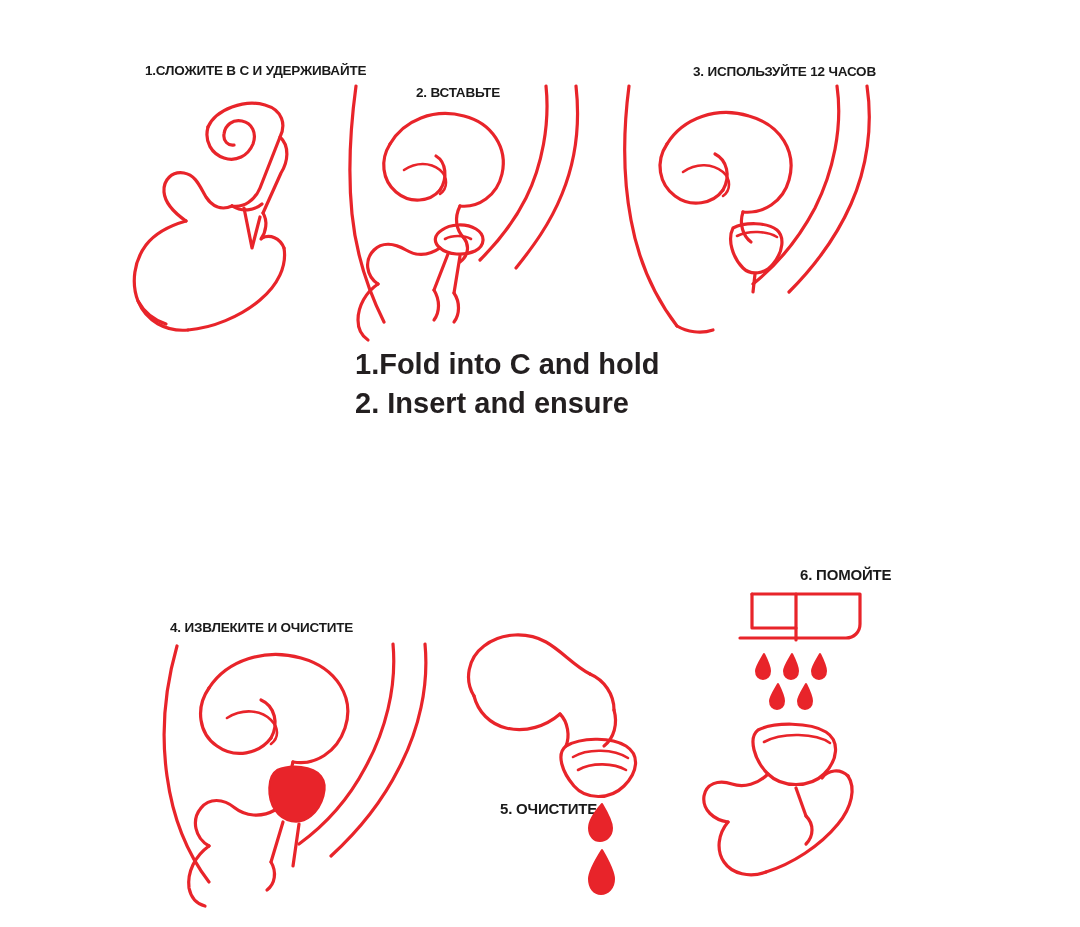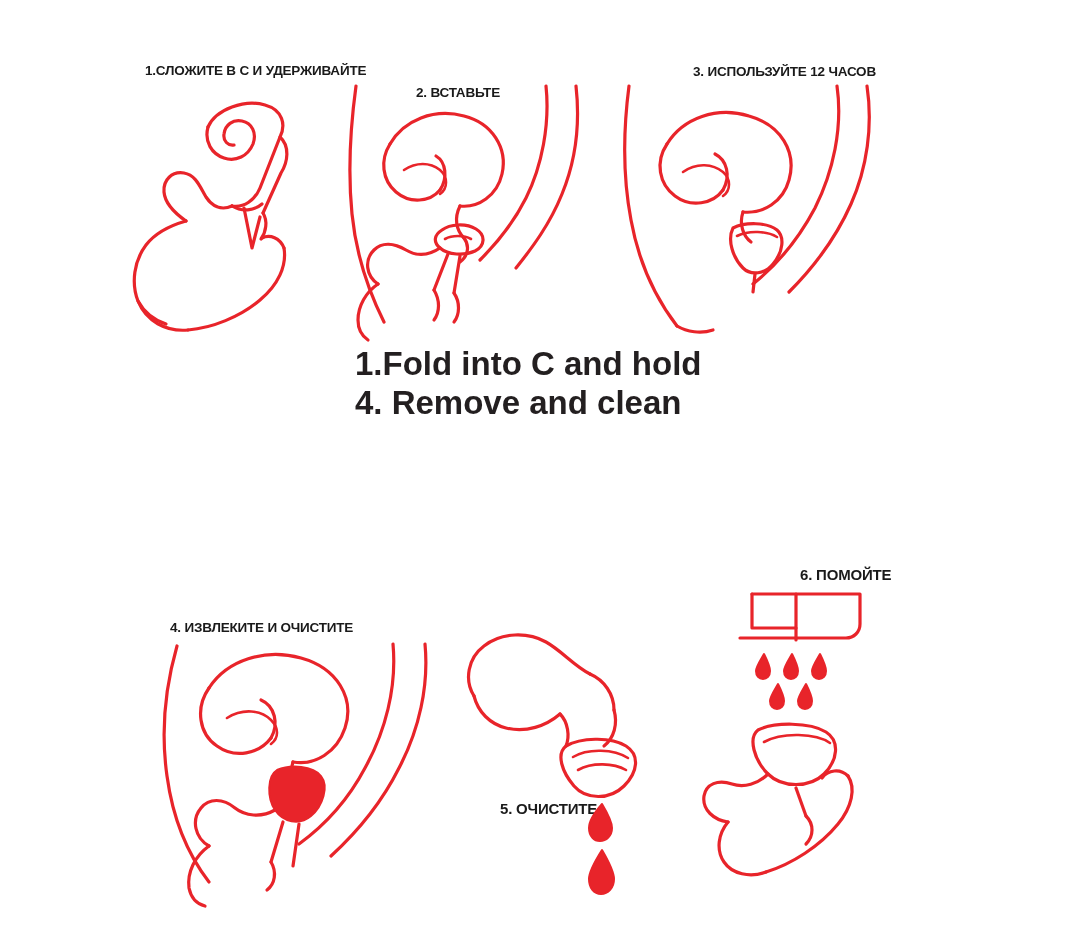--- a/index.html
+++ b/index.html
@@ -37,21 +37,21 @@
   .instructions {
     position: absolute;
     left: 355px;
     top: 345px;
     width: 640px;
   }
   .instructions li {
     list-style: none;
     font-family: "Liberation Sans", sans-serif;
     font-weight: 700;
-    font-size: 33px;
+    font-size: 29px;
     color: #231f20;
     line-height: 38.5px;
     white-space: nowrap;
   }
   ol.instructions {
     margin: 0;
     padding: 0;
   }
   svg { display: block; overflow: visible; }
   .ln {
@@ -142,21 +142,21 @@
 
       <path class="ln" d="M128 150 C140 144, 162 144, 172 152 C180 159, 178 174, 168 186 C160 196, 146 198, 138 190 C128 180, 122 162, 128 150Z"></path>
       <path class="ln-thin" d="M132 158 C144 152, 162 153, 172 159"></path>
       <path class="ln" d="M150 196 L148 214"></path>
       <path class="ln" d="M72 248 C82 254, 96 256, 108 252"></path>
     </svg>
   </div>
 
   <ol class="instructions">
     <li>1.Fold into C and hold</li>
-    <li>4. Remove and clean</li>
+    <li>2. Insert and ensure</li>
   </ol>
 
   <div class="caption small" style="left:170px; top:620px;">4. ИЗВЛЕКИТЕ И ОЧИСТИТЕ</div>
   <div class="panel" style="left:125px; top:626px;">
     <svg width="320" height="280" viewBox="0 0 320 280">
       <path class="ln" d="M52 20 C40 62, 36 108, 42 150 C48 194, 64 230, 84 256"></path>
       <path class="ln" d="M300 18 C304 60, 294 104, 274 142 C256 178, 230 208, 206 230"></path>
       <path class="ln" d="M268 18 C272 62, 260 106, 240 142 C222 176, 196 202, 174 218"></path>
       <path class="ln" d="M84 62 C102 34, 140 22, 176 32 C212 42, 230 72, 220 102 C212 126, 190 140, 168 136"></path>
       <path class="ln" d="M84 62 C70 82, 74 108, 92 120 C110 133, 134 128, 146 112"></path>

